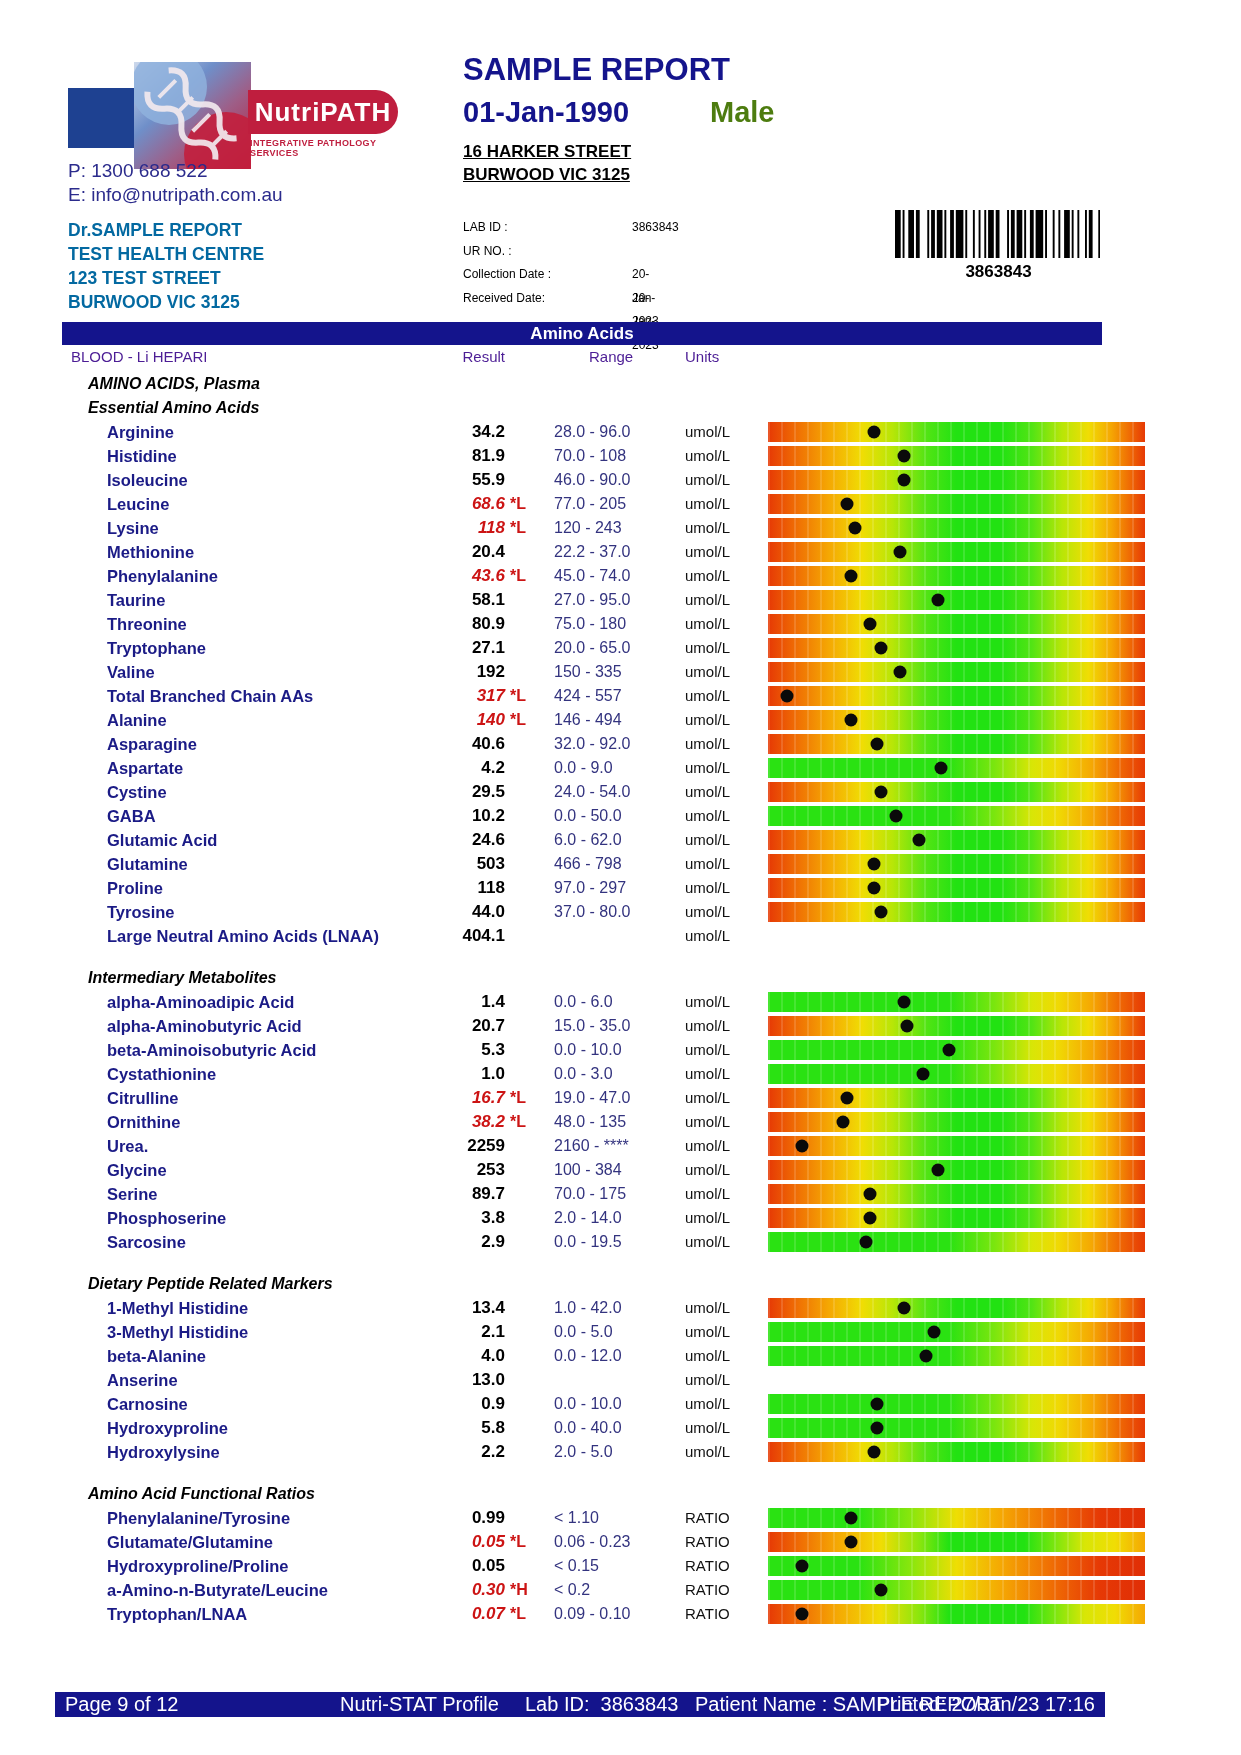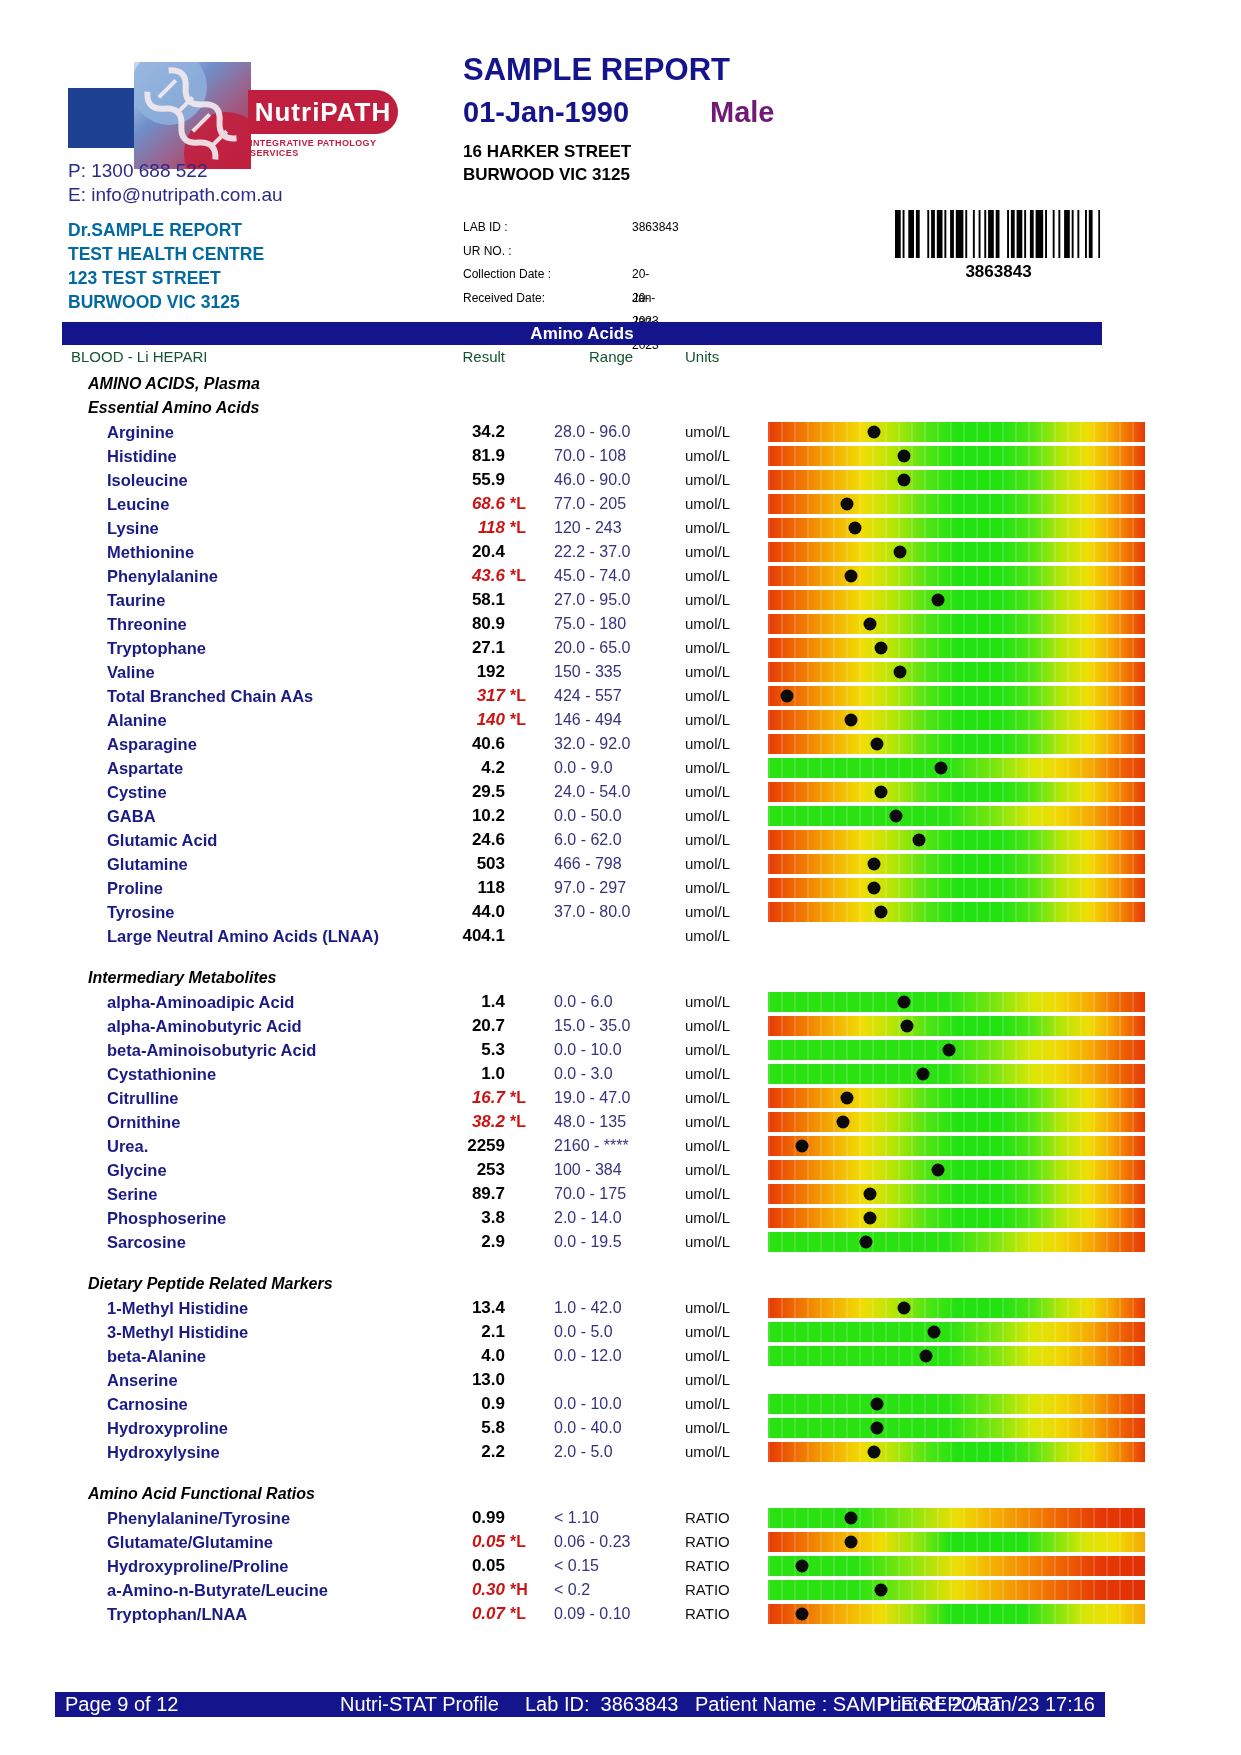--- a/index.html
+++ b/index.html
@@ -18,34 +18,34 @@
 
   .contact{color:#2b2b8c;font-size:19px;}
   .phone{left:68px;top:160px;}
   .email{left:68px;top:184px;}
 
   .dr-block{left:68px;top:218px;font-size:17.5px;font-weight:bold;color:#0369a1;line-height:24px;}
 
   
   .rpt-title{left:463px;top:52px;font-size:31px;font-weight:bold;color:#14148c;}
   .rpt-dob{left:463px;top:96px;font-size:29px;font-weight:bold;color:#14148c;}
-  .rpt-sex{left:710px;top:96px;font-size:29px;font-weight:bold;color:#701a75;}
-  .addr{left:463px;top:140px;font-size:17px;font-weight:bold;color:#000;line-height:23px;}
+  .rpt-sex{left:710px;top:96px;font-size:29px;font-weight:bold;color:#4d7c0f;}
+  .addr{left:463px;top:140px;font-size:17px;font-weight:bold;color:#000;line-height:23px;text-decoration:underline;}
   .lab-block{left:463px;top:216px;font-size:12px;font-weight:normal;color:#000;line-height:23.5px;}
   .lab-row{position:relative;}
   .lab-val{position:absolute;left:169px;top:0;}
   .barcode-box{left:895px;top:210px;width:207px;height:48px;}
   .barcode-num{left:895px;top:262px;width:207px;text-align:center;font-size:17px;font-weight:bold;color:#000;}
 
   
   .titlebar{left:62px;top:322px;width:1040px;height:23px;background:#14148c;color:#fff;
             font-size:17px;font-weight:bold;text-align:center;line-height:23px;}
 
   
-  .colhead{top:348px;font-size:15px;color:#14532d;}
+  .colhead{top:348px;font-size:15px;color:#4c1d95;}
   .ch-specimen{left:71px;}
   .ch-result{left:407px;width:98px;text-align:right;}
   .ch-range{left:589px;}
   .ch-units{left:685px;}
 
   
   #rows{left:0;top:372px;width:1241px;}
   .trow{position:relative;height:24px;line-height:24px;}
   .trow.gap{margin-top:18px;}
   .sec-label{position:absolute;left:88px;font-size:16px;font-weight:bold;font-style:italic;color:#000;}

